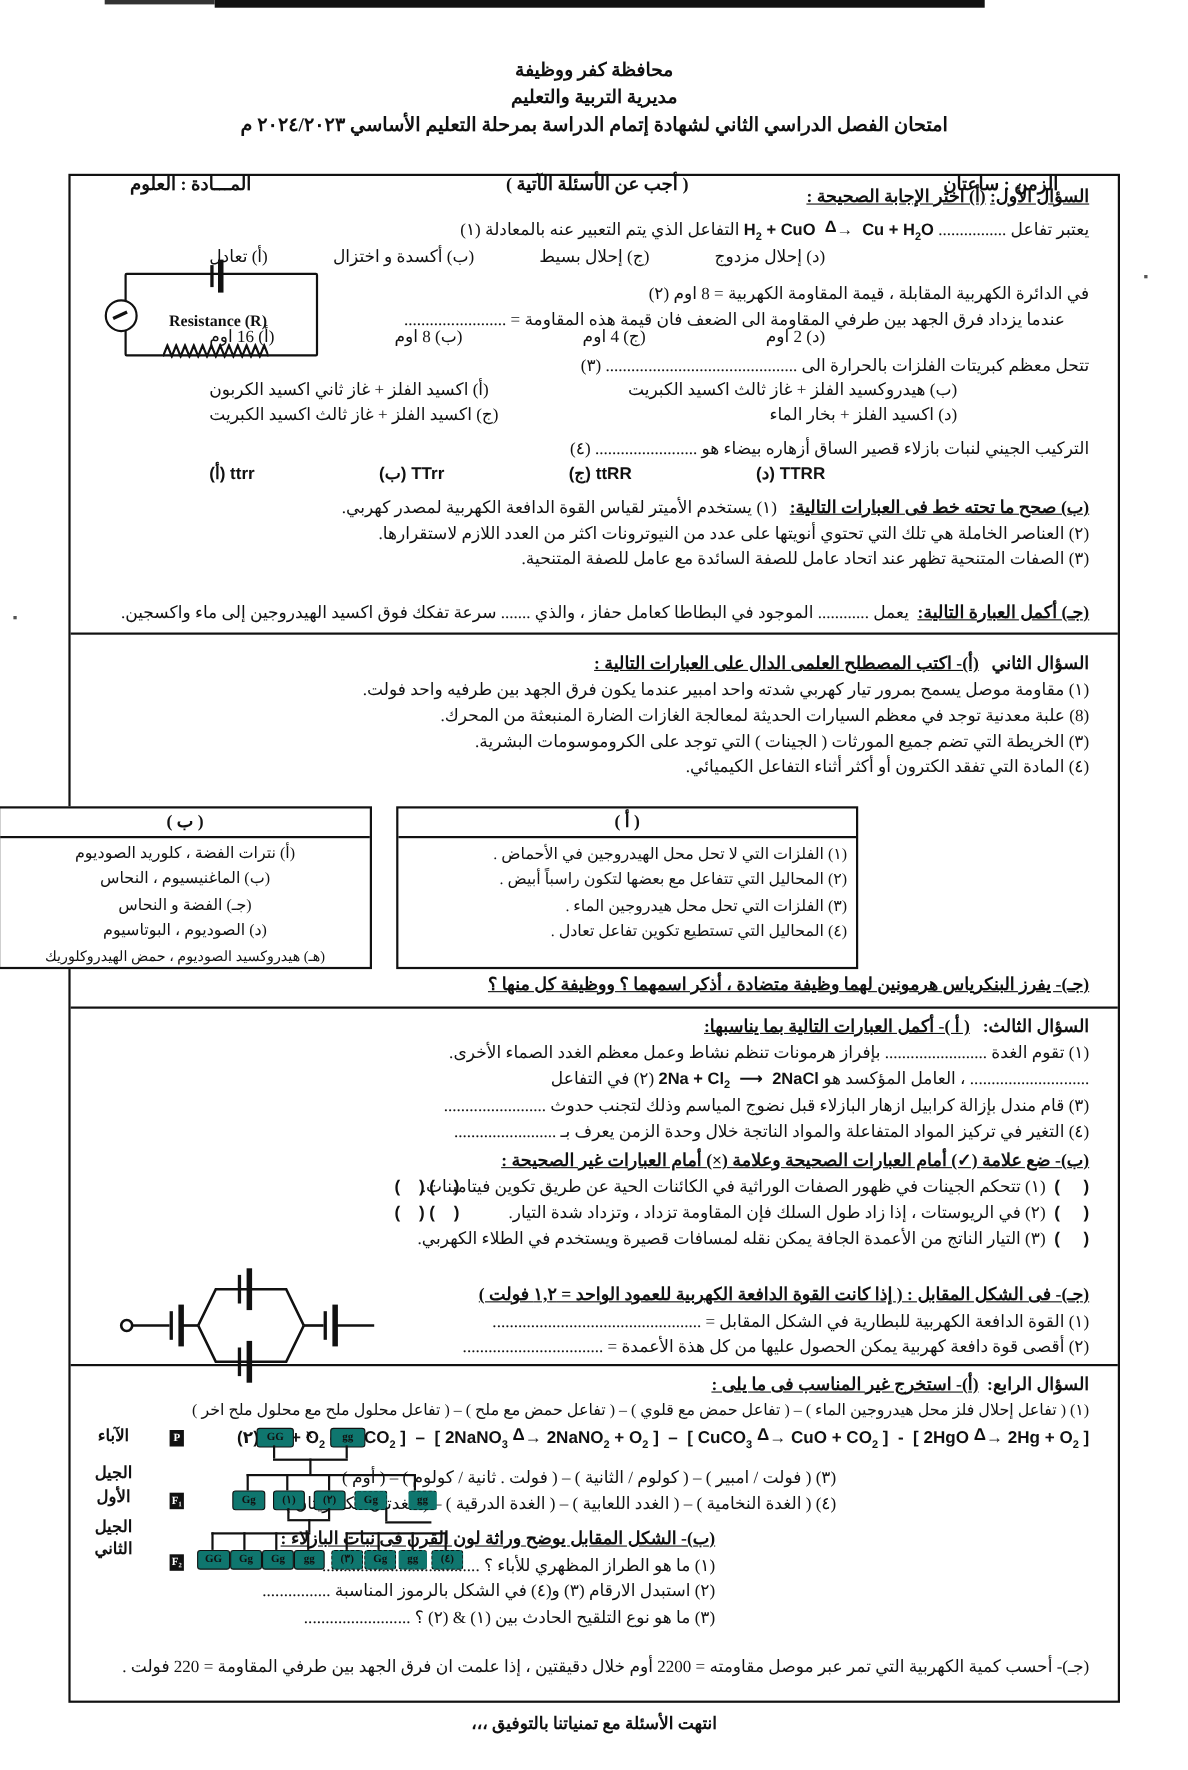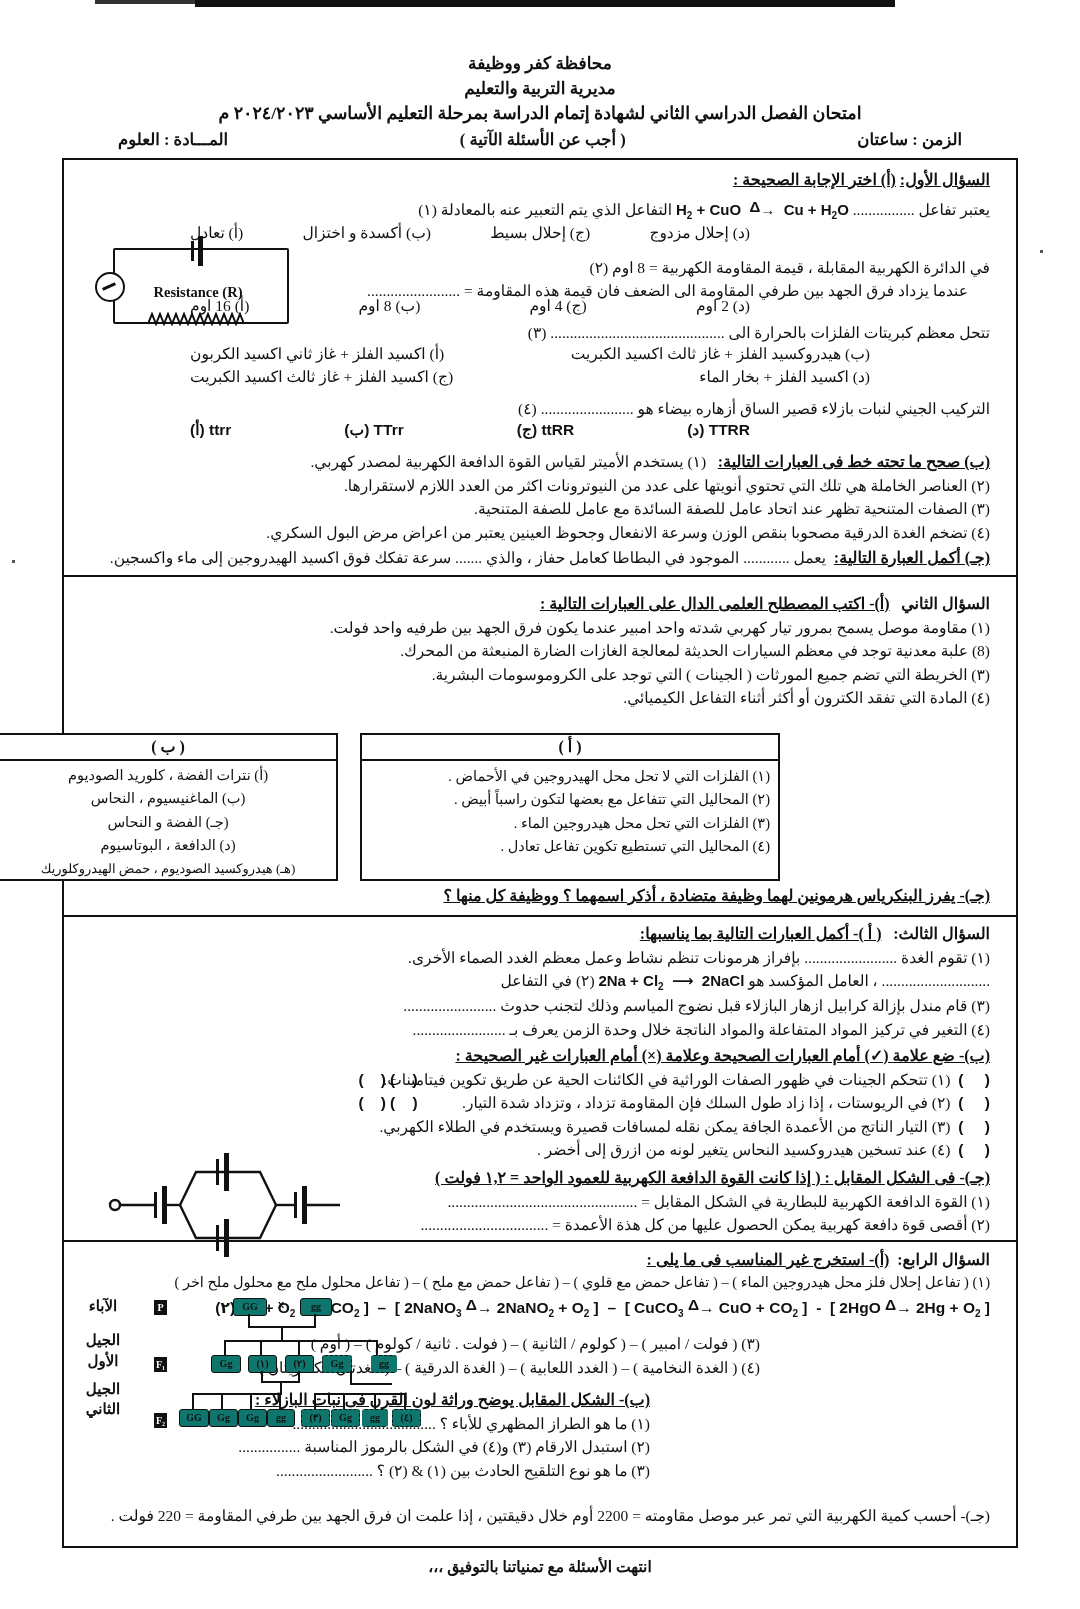--- a/index.html
+++ b/index.html
@@ -14,21 +14,21 @@
   
   .scan-top{position:absolute;top:0;left:195px;width:700px;height:7px;background:#111;}
   .scan-top2{position:absolute;top:0;left:95px;width:100px;height:4px;background:#333;}
 
   .header{position:absolute;top:52px;left:0;right:0;text-align:center;line-height:1.45;}
   .h-line{font-weight:bold;font-size:17px;letter-spacing:0;}
   .h-line.big{font-size:17.5px;}
 
   .subjrow{position:absolute;top:130px;left:118px;right:118px;display:flex;
     justify-content:space-between;align-items:baseline;font-weight:bold;font-size:16.5px;}
-  .subjrow .mid{letter-spacing:.5px;}
+  .subjrow .mid{letter-spacing:.5px;margin-top:28px;}
 
   
   .frame{position:absolute;top:158px;left:62px;width:956px;height:1390px;
          border:2.5px solid #111;box-sizing:border-box;}
   .rule{position:absolute;left:0;right:0;height:0;border-top:2.5px solid #111;}
 
   .blk{position:absolute;box-sizing:border-box;}
   .ln{font-size:15.5px;line-height:1.5;white-space:nowrap;}
   .r{text-align:right;}
 
@@ -180,21 +180,20 @@
     <span class="latin">(ج) ttRR</span>
     <span class="latin">(ب) TTrr</span>
     <span class="latin">(أ) ttrr</span>
   </div>
 
   <div class="blk" style="top:450px;right:90px;width:890px">
     <div class="ln r"><span class="qhead">(ب) صحح ما تحته خط فى العبارات التالية:</span>
       &nbsp;&nbsp;<span>(١) يستخدم الأميتر لقياس القوة الدافعة الكهربية لمصدر كهربي.</span></div>
     <div class="ln r">(٢) العناصر الخاملة هي تلك التي تحتوي أنويتها على عدد من النيوترونات اكثر من العدد اللازم لاستقرارها.</div>
     <div class="ln r">(٣) الصفات المتنحية تظهر عند اتحاد عامل للصفة السائدة مع عامل للصفة المتنحية.</div>
-    <div class="ln r">(٤) تضخم الغدة الدرقية مصحوبا بنقص الوزن وسرعة الانفعال وجحوظ العينين يعتبر من اعراض مرض البول السكري.</div>
   </div>
 
   <div class="blk" style="top:546px;right:90px;width:920px">
     <div class="ln r"><span class="qhead">(جـ) أكمل العبارة التالية:</span>
       &nbsp;<span>يعمل ............ الموجود في البطاطا كعامل حفاز ، والذي ....... سرعة تفكك فوق اكسيد الهيدروجين إلى ماء واكسجين.</span></div>
   </div>
 
   <div class="blk" style="top:592px;right:90px;width:890px">
     <div class="ln r"><span class="qtitle">السؤال الثاني</span>
       &nbsp;&nbsp;<span class="qhead">(أ)- اكتب المصطلح العلمى الدال على العبارات التالية :</span></div>
@@ -216,21 +215,21 @@
       <div class="mrow ra">(٤) المحاليل التي تستطيع تكوين تفاعل تعادل .</div>
     </div>
   </div>
 
   <div class="mtable" style="top:733px;right:742px;width:340px;height:148px">
     <div class="mhead">( ب )</div>
     <div class="mbody" style="padding:3px 6px 0">
       <div class="mrow ctr">(أ)    نترات الفضة ، كلوريد الصوديوم</div>
       <div class="mrow ctr">(ب) الماغنيسيوم ،  النحاس</div>
       <div class="mrow ctr">(جـ)  الفضة  و  النحاس</div>
-      <div class="mrow ctr">(د)   الدافعة ،  البوتاسيوم</div>
+      <div class="mrow ctr">(د)   الصوديوم ،  البوتاسيوم</div>
       <div class="mrow ctr" style="font-size:13px">(هـ)   هيدروكسيد الصوديوم ، حمض الهيدروكلوريك</div>
     </div>
   </div>
 
   <div class="blk" style="top:884px;right:90px;width:890px">
     <div class="ln r"><span class="qhead">(جـ)- يفرز البنكرياس هرمونين لهما وظيفة متضادة ، أذكر اسمهما ؟ ووظيفة كل منها ؟</span></div>
   </div>
 
   <div class="blk" style="top:922px;right:90px;width:890px">
     <div class="ln r"><span class="qtitle">السؤال الثالث:</span>
@@ -256,24 +255,20 @@
       <span class="latin">(&nbsp;&nbsp;&nbsp;&nbsp;&nbsp;)</span>
       &nbsp;<span>(١) تتحكم الجينات في ظهور الصفات الوراثية في الكائنات الحية عن طريق تكوين فيتامينات.</span>
     </div>
     <div class="ln r">
       <span class="latin">(&nbsp;&nbsp;&nbsp;&nbsp;&nbsp;)</span>
       &nbsp;<span>(٢) في الريوستات ، إذا زاد طول السلك فإن المقاومة تزداد ، وتزداد شدة التيار.</span>
     </div>
     <div class="ln r">
       <span class="latin">(&nbsp;&nbsp;&nbsp;&nbsp;&nbsp;)</span>
       &nbsp;<span>(٣) التيار الناتج من الأعمدة الجافة يمكن نقله لمسافات قصيرة ويستخدم في الطلاء الكهربي.</span>
-    </div>
-    <div class="ln r">
-      <span class="latin">(&nbsp;&nbsp;&nbsp;&nbsp;&nbsp;)</span>
-      &nbsp;<span>(٤) عند تسخين هيدروكسيد النحاس يتغير لونه من ازرق إلى أخضر .</span>
     </div>
   </div>
 
   <div class="blk" style="top:1068px;right:662px;width:60px;text-align:center">
     <div class="ln latin">(&nbsp;&nbsp;&nbsp;&nbsp;)</div>
     <div class="ln latin">(&nbsp;&nbsp;&nbsp;&nbsp;)</div>
     <div class="ln latin">(&nbsp;&nbsp;&nbsp;&nbsp;)</div>
     <div class="ln latin">(&nbsp;&nbsp;&nbsp;&nbsp;)</div>
   </div>
 

